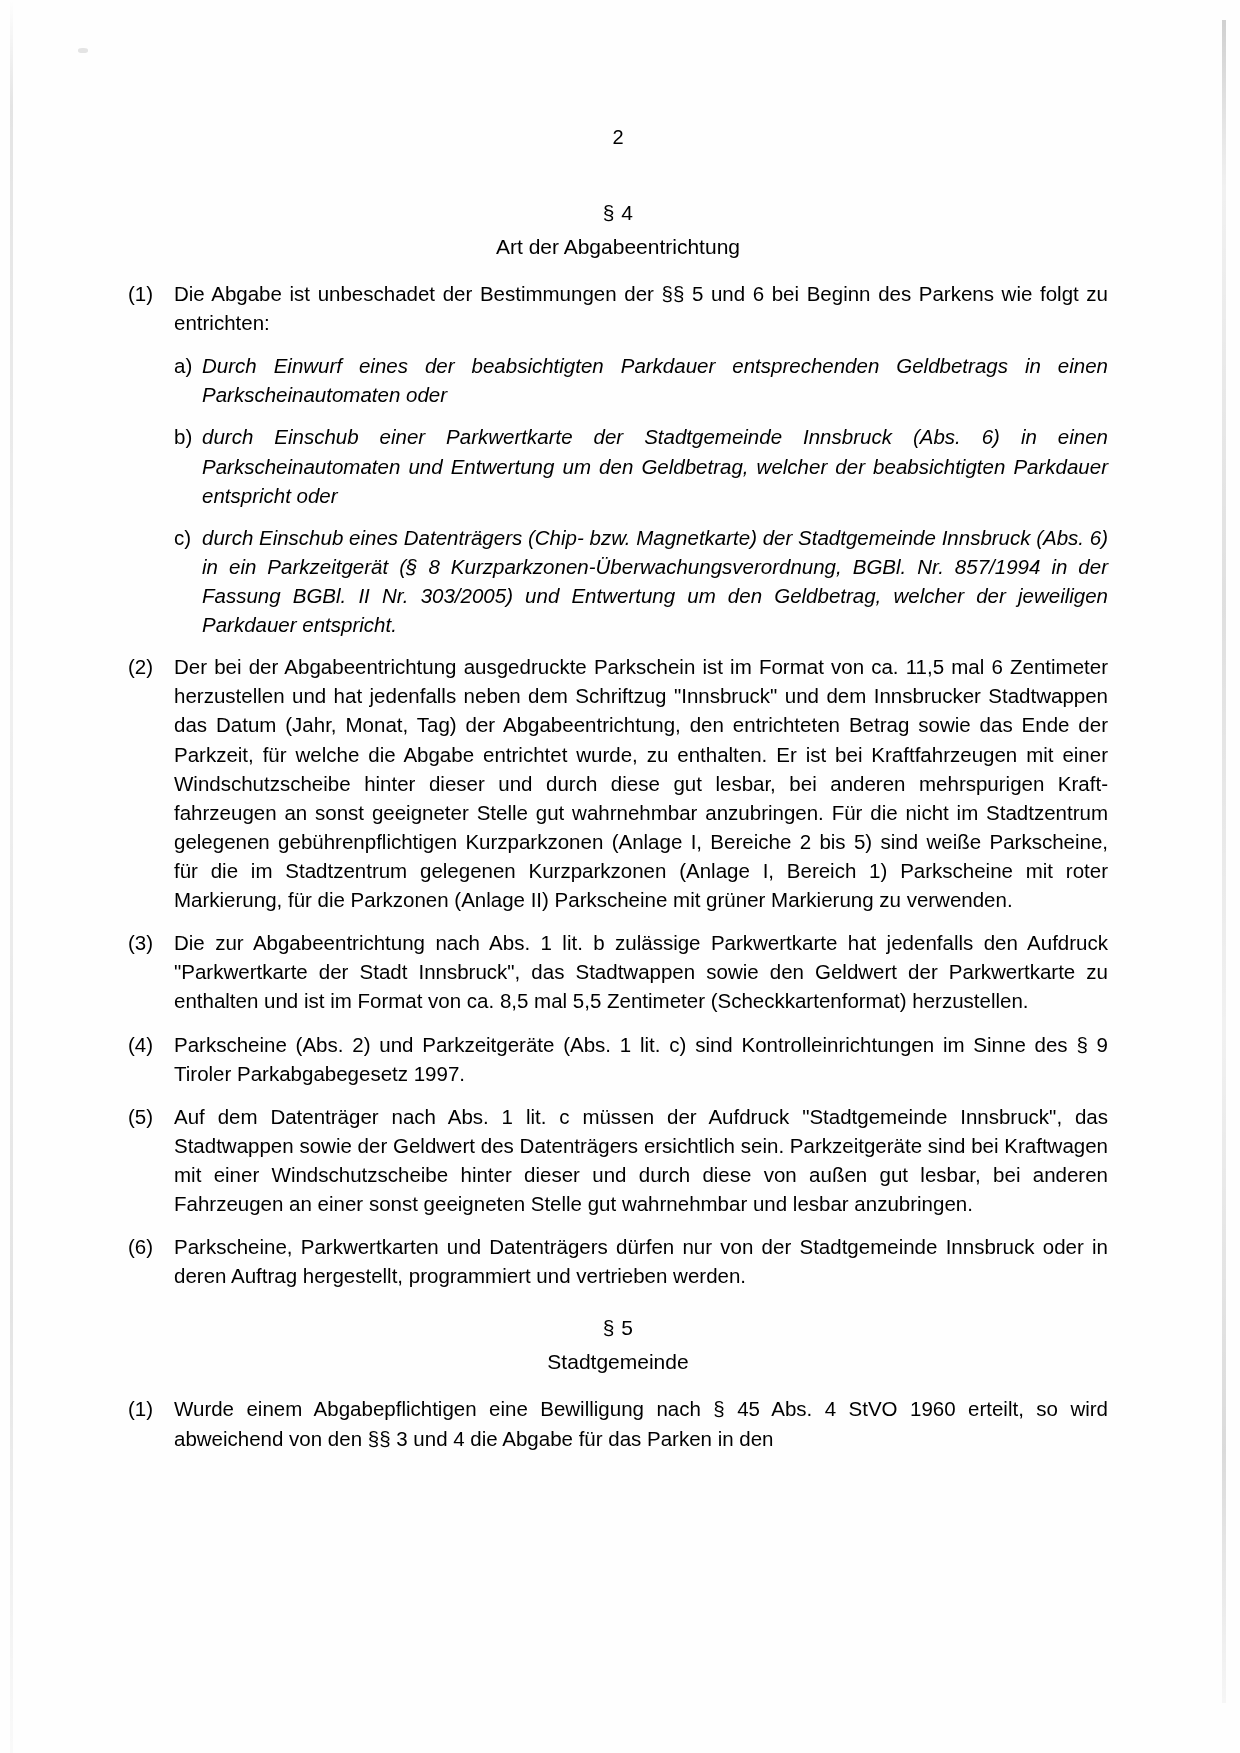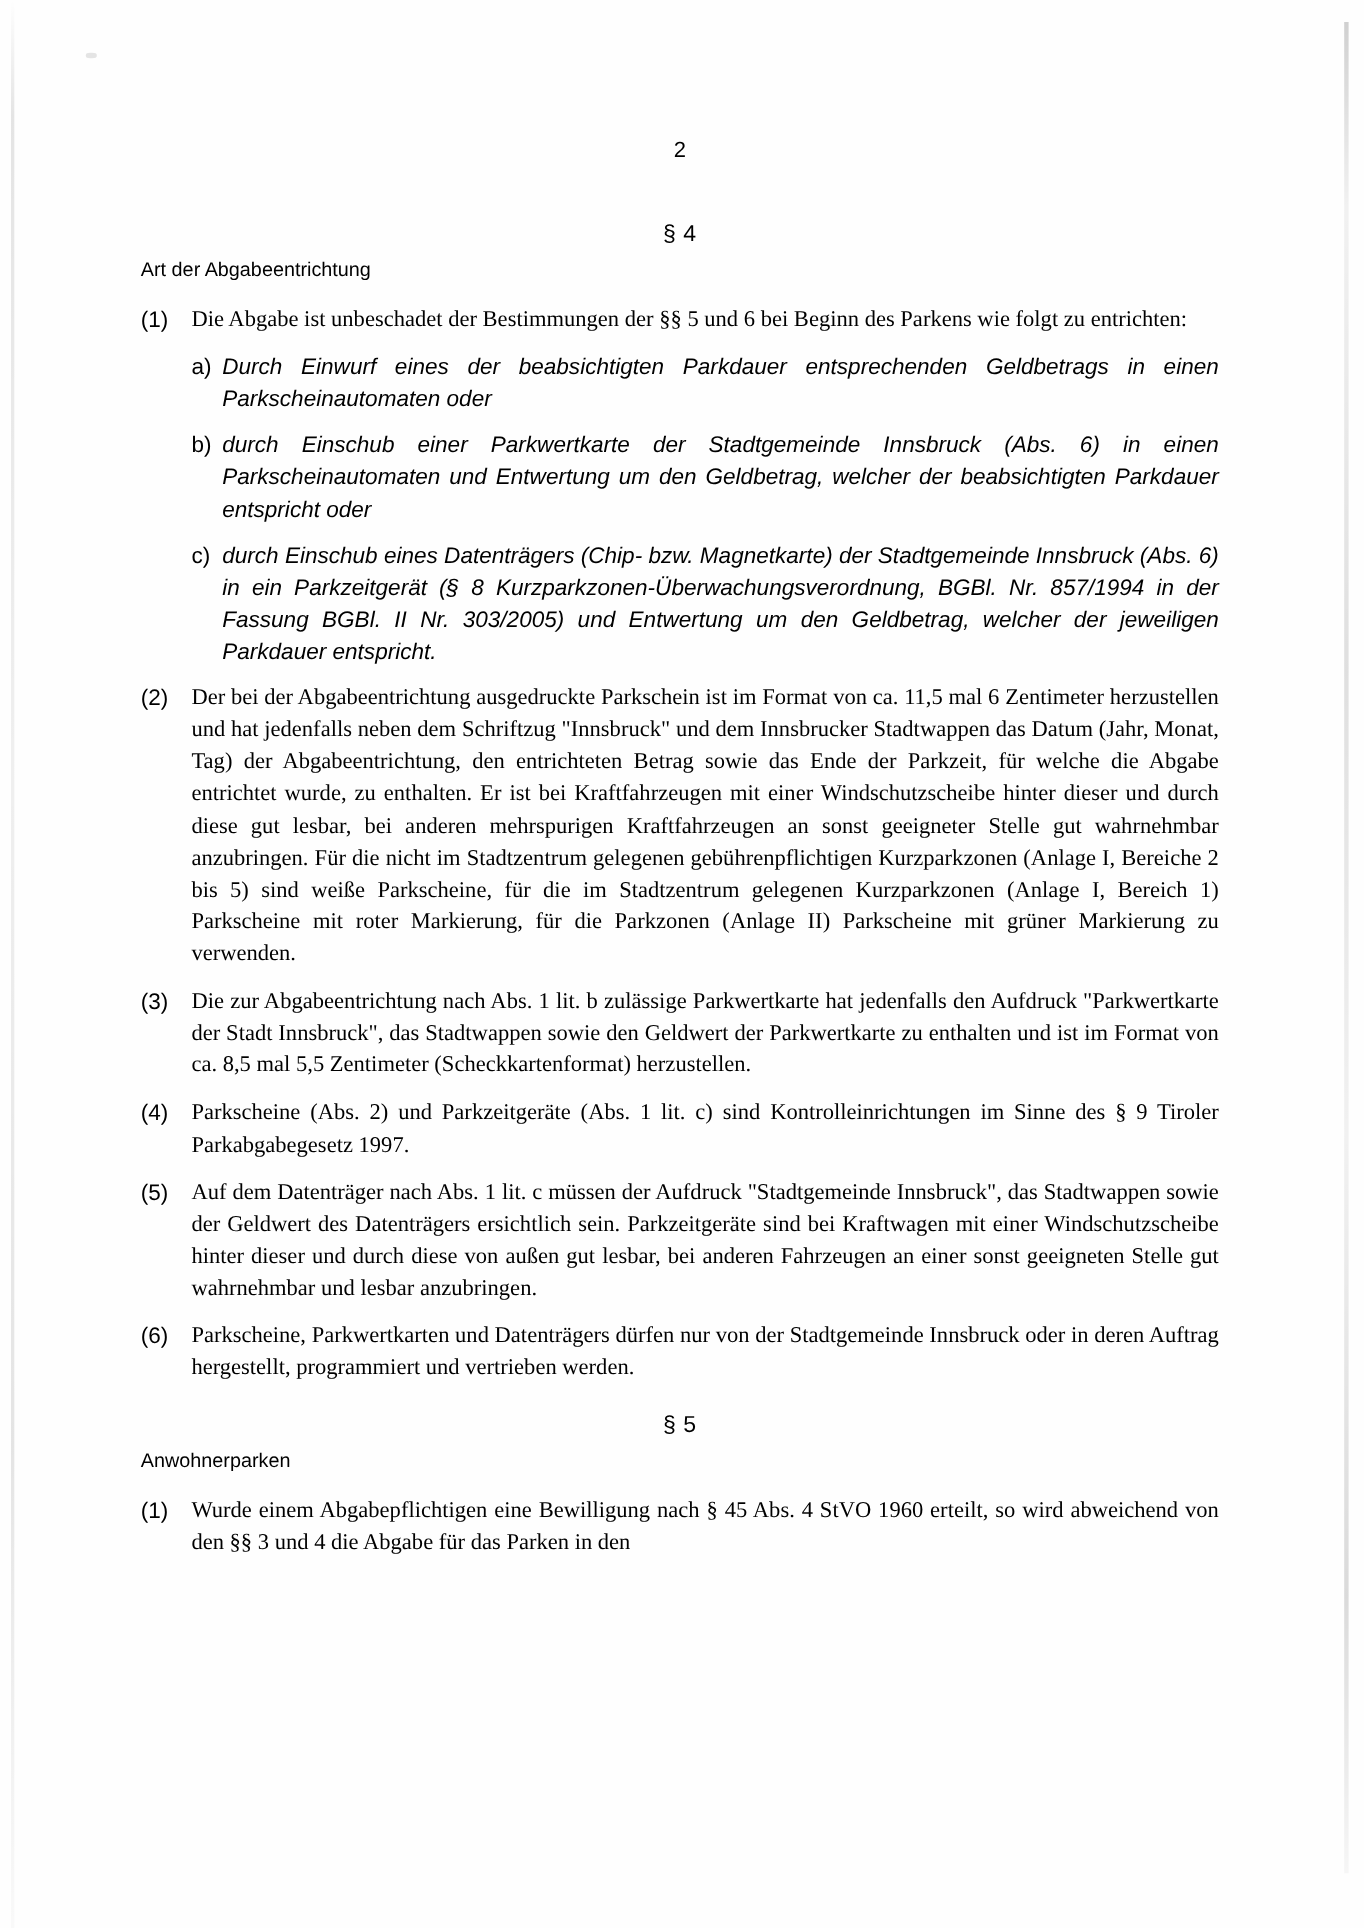--- a/index.html
+++ b/index.html
@@ -57,42 +57,42 @@
   }
 
   .section-heading {
     text-align: center;
     font-size: 21px;
     margin-top: 4px;
     margin-bottom: 10px;
     letter-spacing: 0.5px;
   }
   .section-subheading {
-    font-size: 18px;
+    text-align: center;
+    font-size: 21px;
     margin-bottom: 20px;
   }
 
   .para {
     display: flex;
     font-size: 20.5px;
     line-height: 1.42;
     text-align: justify;
     margin-bottom: 14px;
   }
   .para .marker {
     flex: 0 0 auto;
     width: 46px;
     text-align: left;
   }
   .para .body {
     flex: 1 1 auto;
     text-align: justify;
     text-justify: inter-word;
     hyphens: manual;
-    font-family: Liberation Serif, serif;
   }
 
   .sub {
     display: flex;
     font-size: 20.5px;
     line-height: 1.42;
     margin-bottom: 13px;
     margin-left: 46px;
   }
   .sub .marker {
@@ -160,21 +160,21 @@
         <span class="body">Auf dem Datenträger nach Abs. 1 lit. c müssen der Aufdruck "Stadtgemeinde Inns­bruck", das Stadtwappen sowie der Geldwert des Datenträgers ersichtlich sein. Parkzeitgeräte sind bei Kraftwagen mit einer Windschutzscheibe hinter dieser und durch diese von außen gut lesbar, bei anderen Fahrzeugen an einer sonst geeigne­ten Stelle gut wahrnehmbar und lesbar anzubringen.</span>
       </div>
       <div class="para">
         <span class="marker">(6)</span>
         <span class="body">Parkscheine, Parkwertkarten und Datenträgers dürfen nur von der Stadtgemeinde Innsbruck oder in deren Auftrag hergestellt, programmiert und vertrieben werden.</span>
       </div>
     </div>
 
     <div class="sec5">
       <div class="section-heading">§ 5</div>
-      <div class="section-subheading">Anwohnerparken</div>
+      <div class="section-subheading">Stadtgemeinde</div>
 
       <div class="para">
         <span class="marker">(1)</span>
         <span class="body">Wurde einem Abgabepflichtigen eine Bewilligung nach § 45 Abs. 4 StVO 1960 er­teilt, so wird abweichend von den §§ 3 und 4 die Abgabe für das Parken in den</span>
       </div>
     </div>
   </div>
 </div>
 
 </body></html>

